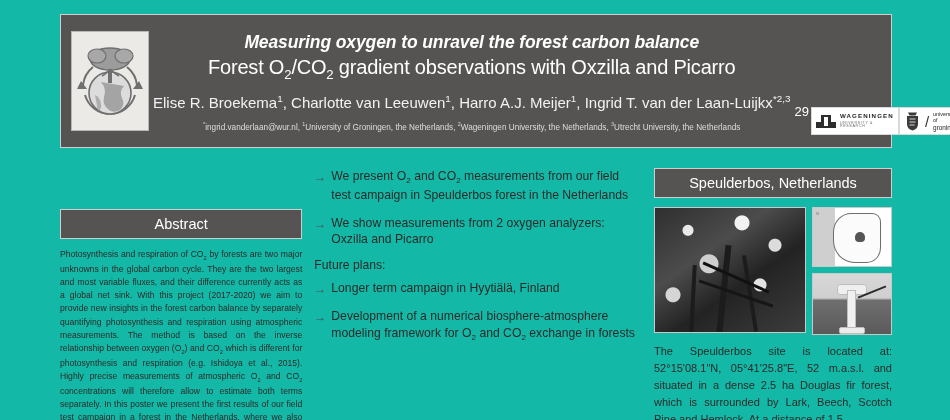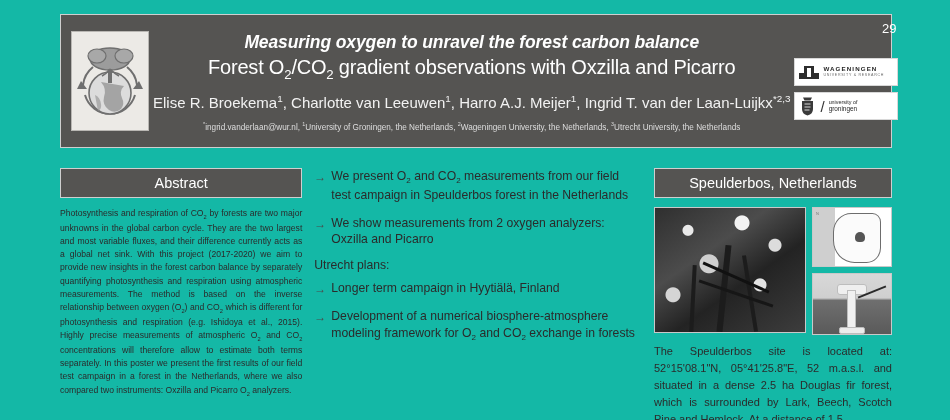--- a/index.html
+++ b/index.html
@@ -69,21 +69,21 @@
     color: #dedede;
     font-size: 8.2px;
     white-space: nowrap;
   }
   sup { font-size: 0.66em; vertical-align: super; }
   sub { font-size: 0.66em; vertical-align: sub; }
 
   .header-right {
     width: 118px;
     position: relative;
-    display: flex; flex-direction: column;
+    display: flex; flex-direction: row;
     align-items: flex-end; justify-content: flex-start;
     padding: 6px 8px 6px 0;
   }
   .page-num {
     color: #ffffff;
     font-size: 13px;
     margin-bottom: 22px;
     margin-right: 2px;
   }
   .logo-strip {
@@ -117,21 +117,21 @@
   .rug-text .t2 { font-size: 6.4px; color: #1f1f1f; }
 
   
   .columns {
     position: absolute;
     left: 60px; top: 168px;
     width: 832px; height: 252px;
     display: flex;
     gap: 12px;
   }
-  .col-abstract { width: 244px; }
+  .col-abstract { width: 244px; margin-top: 41px; }
   .col-conclusions { width: 330px; }
   .col-site { flex: 1; }
 
   .section-head {
     background: #555452;
     border: 1px solid #cfcfcf;
     height: 30px;
     display: flex; align-items: center; justify-content: center;
     color: #ffffff;
     font-size: 14.5px;
@@ -330,21 +330,21 @@
         <div class="bullet">
           <span class="arrow">→</span>
           <span class="btext">We present O<sub>2</sub> and CO<sub>2</sub> measurements from our field test campaign in Speulderbos forest in the Netherlands</span>
         </div>
 
         <div class="bullet">
           <span class="arrow">→</span>
           <span class="btext">We show measurements from 2 oxygen analyzers: Oxzilla and Picarro</span>
         </div>
 
-        <div class="future-label">Utrecht plans:</div>
+        <div class="future-label">Future plans:</div>
 
         <div class="bullet">
           <span class="arrow">→</span>
           <span class="btext">Longer term campaign in Hyytiälä, Finland</span>
         </div>
 
         <div class="bullet">
           <span class="arrow">→</span>
           <span class="btext">Development of  a numerical biosphere-atmosphere modeling framework for O<sub>2</sub> and CO<sub>2</sub> exchange in forests</span>
         </div>

